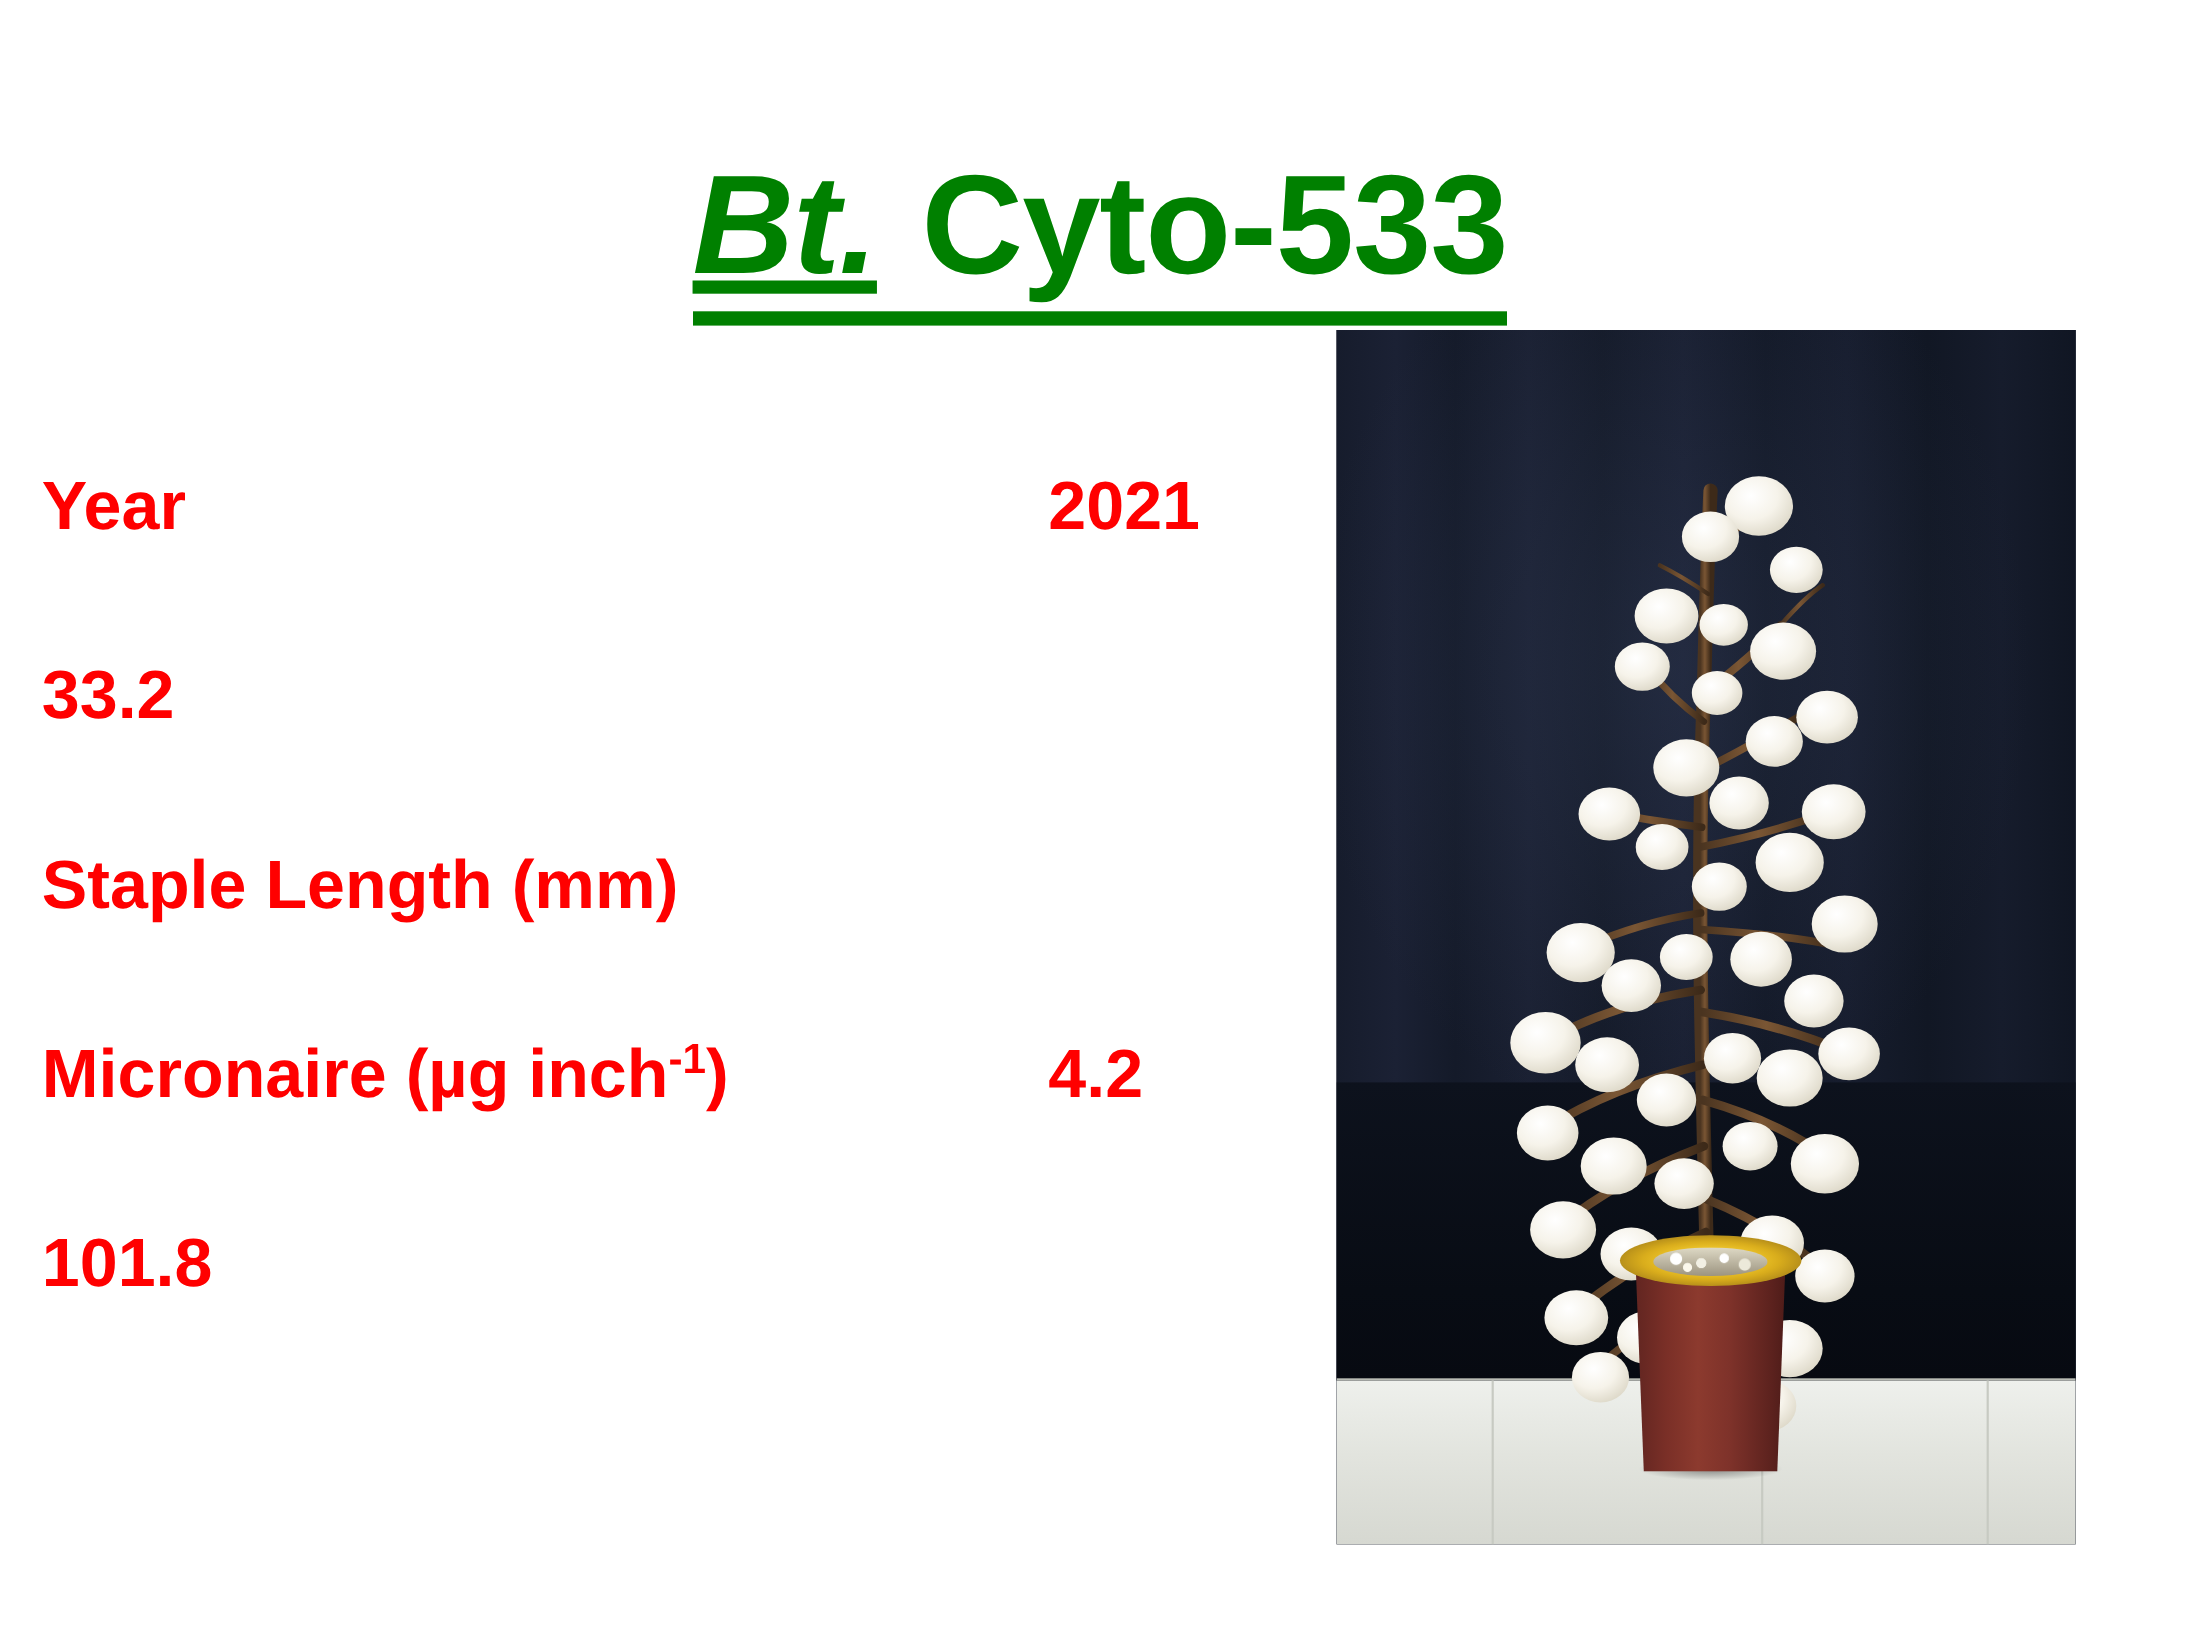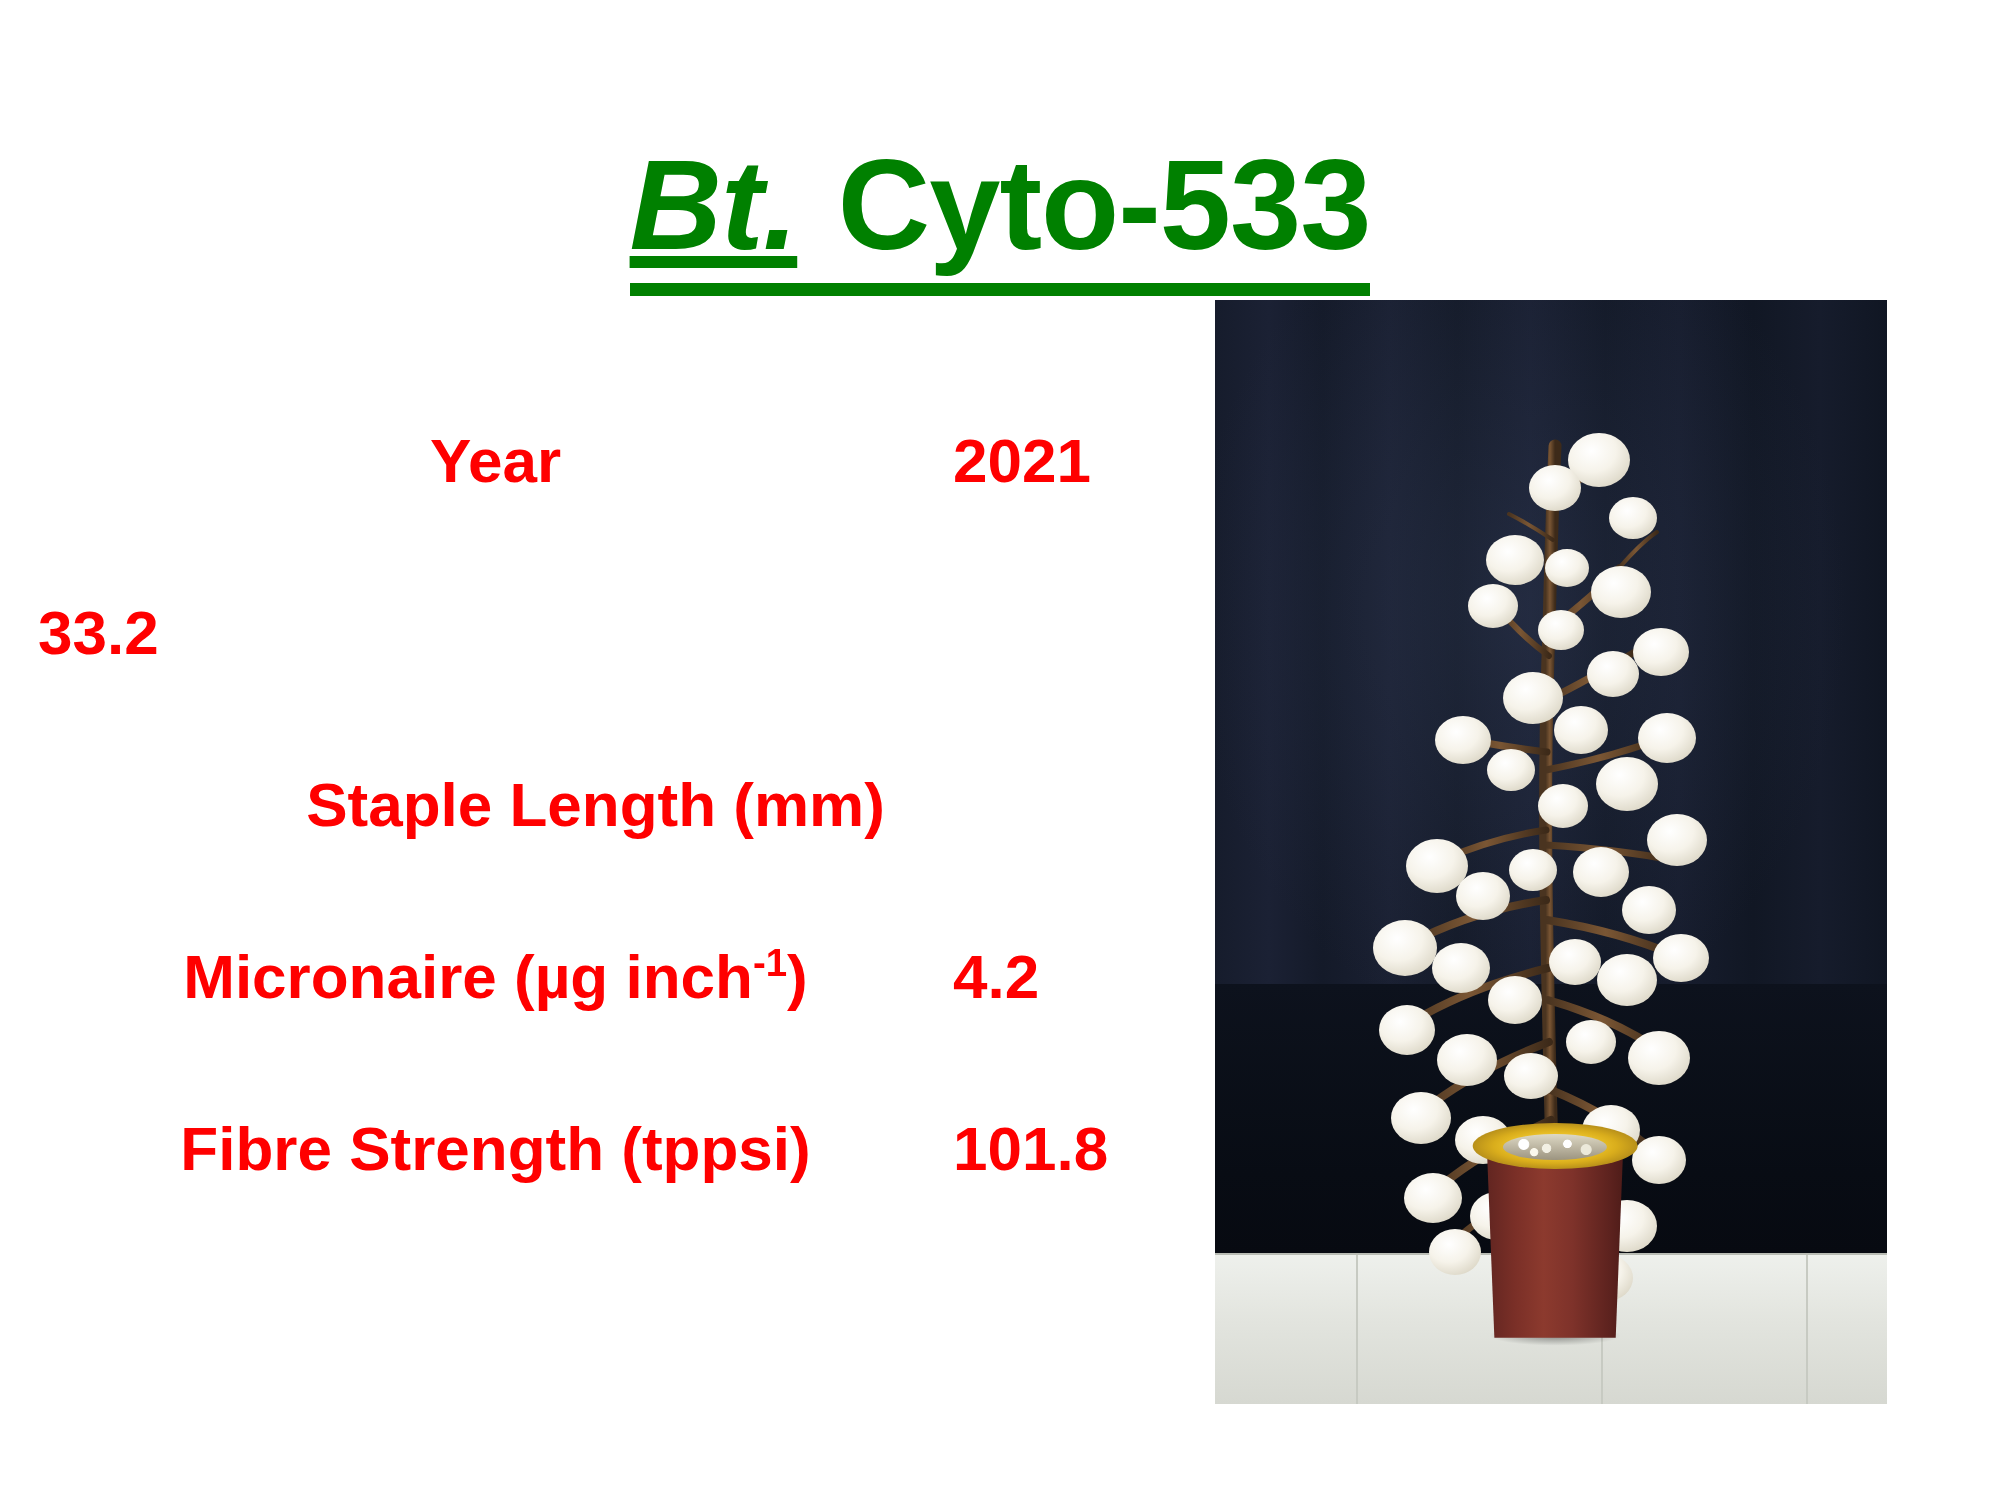--- a/index.html
+++ b/index.html
@@ -60,21 +60,21 @@
   .data-value {
     color: #FF0000;
     font-family: "Liberation Sans", sans-serif;
     font-weight: bold;
     font-size: 62px;
     line-height: 1.0;
     white-space: nowrap;
   }
   .data-label {
     flex: 1 1 auto;
-    text-align: center;
+    text-align: left;
   }
   .data-value {
     flex: 0 0 auto;
     text-align: left;
     min-width: 200px;
   }
   .sup {
     font-size: 0.62em;
     vertical-align: super;
     line-height: 0;
@@ -225,21 +225,20 @@
   <div class="data-row">
     <div class="data-label">Staple Length (mm)</div>
   </div>
 
   <div class="data-row">
     <div class="data-label"><span>Micronaire (µg inch</span><span class="sup">-1</span><span>)</span></div>
     <div class="data-value">4.2</div>
   </div>
 
   <div class="data-row">
-    <div class="data-label">Fibre Strength (tppsi)</div>
     <div class="data-value">101.8</div>
   </div>
 
 </div>
 
 <div id="plant-photo">
 
   <div class="backdrop"></div>
   <div class="backdrop-sheen"></div>
   <div class="backdrop-lower"></div>

